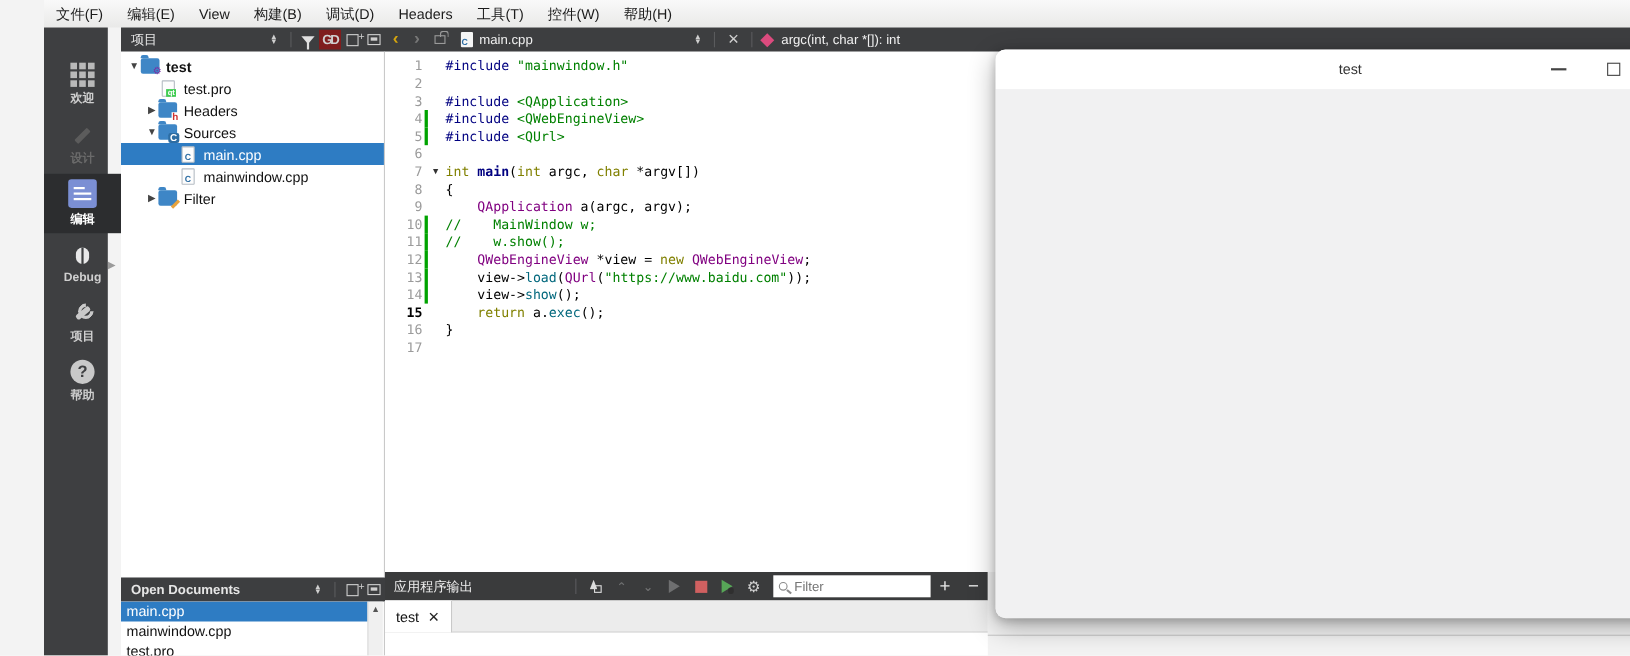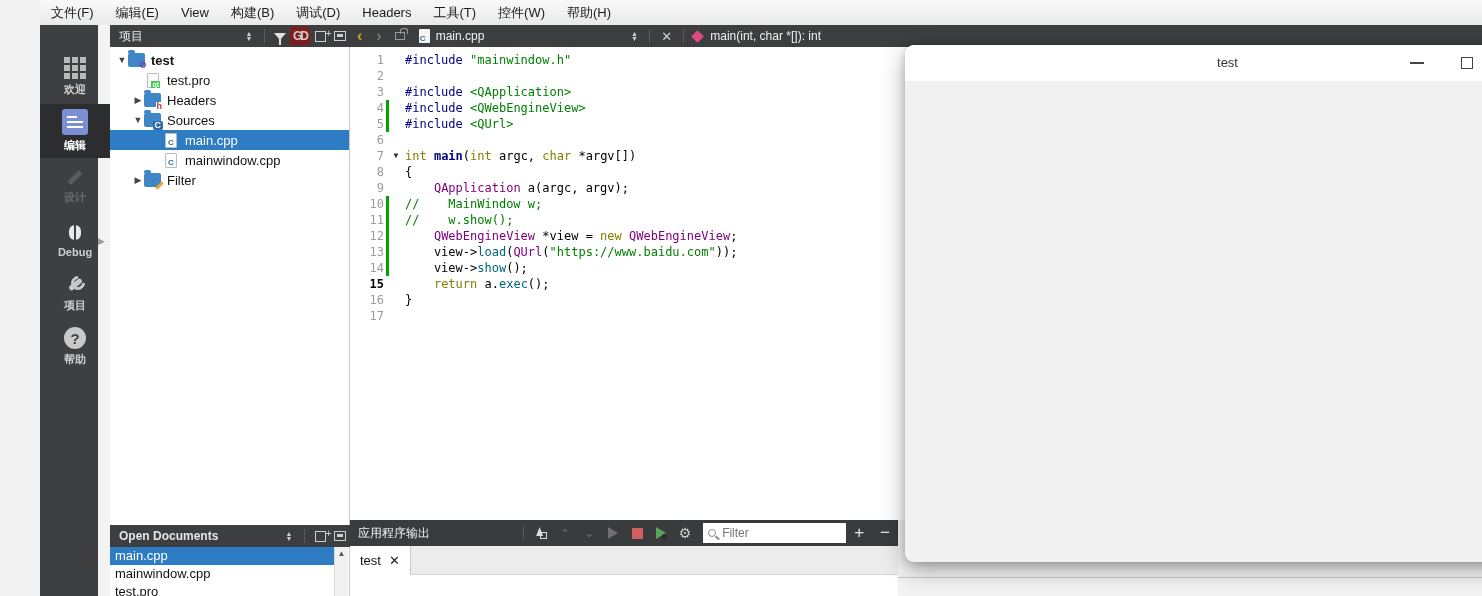--- a/index.html
+++ b/index.html
@@ -196,31 +196,31 @@
           <i></i>
           <i></i>
           <i></i>
           <i></i>
           <i></i>
           <i></i>
           <i></i>
         </span>
       <span class="mlabel">欢迎</span>
     </div>
-    <div class="mode active">
-      <span class="editglyph">
-          <i></i>
-          <i></i>
-          <i></i>
-        </span>
-      <span class="mlabel">编辑</span>
-    </div>
     <div class="mode disabled">
       <span class="pencil"></span>
       <span class="mlabel">设计</span>
+    </div>
+    <div class="mode active">
+      <span class="editglyph">
+          <i></i>
+          <i></i>
+          <i></i>
+        </span>
+      <span class="mlabel">编辑</span>
     </div>
     <div class="mode">
       <span class="bugicon"></span>
       <span class="mlabel">Debug</span>
       <span class="mode-arrow">▶</span>
     </div>
     <div class="mode">
       <span class="wrench"></span>
       <span class="mlabel">项目</span>
     </div>
@@ -258,21 +258,21 @@
     <span class="cppfile"></span>
     <span class="tabtext">main.cpp</span>
     <span style="width:140px"></span>
     <span class="tbico">
         <span class="updown">▲<br>▼</span>
       </span>
     <span class="vsep"></span>
     <span class="closex">✕</span>
     <span class="vsep"></span>
     <span class="diamond"></span>
-    <span class="tabtext">main(int, char *[]): int</span>
+    <span class="tabtext">argc(int, char *[]): int</span>
   </div>
 
   <div id="proj-tree" class="abs">
     <div class="trow" style="padding-left:6px">
       <span class="texp">▼</span>
       <span class="tico folder qt"></span>
       <span class="tlabel" style="font-weight:bold">test</span>
     </div>
     <div class="trow" style="padding-left:34px">
       <span class="docico qt"></span>

